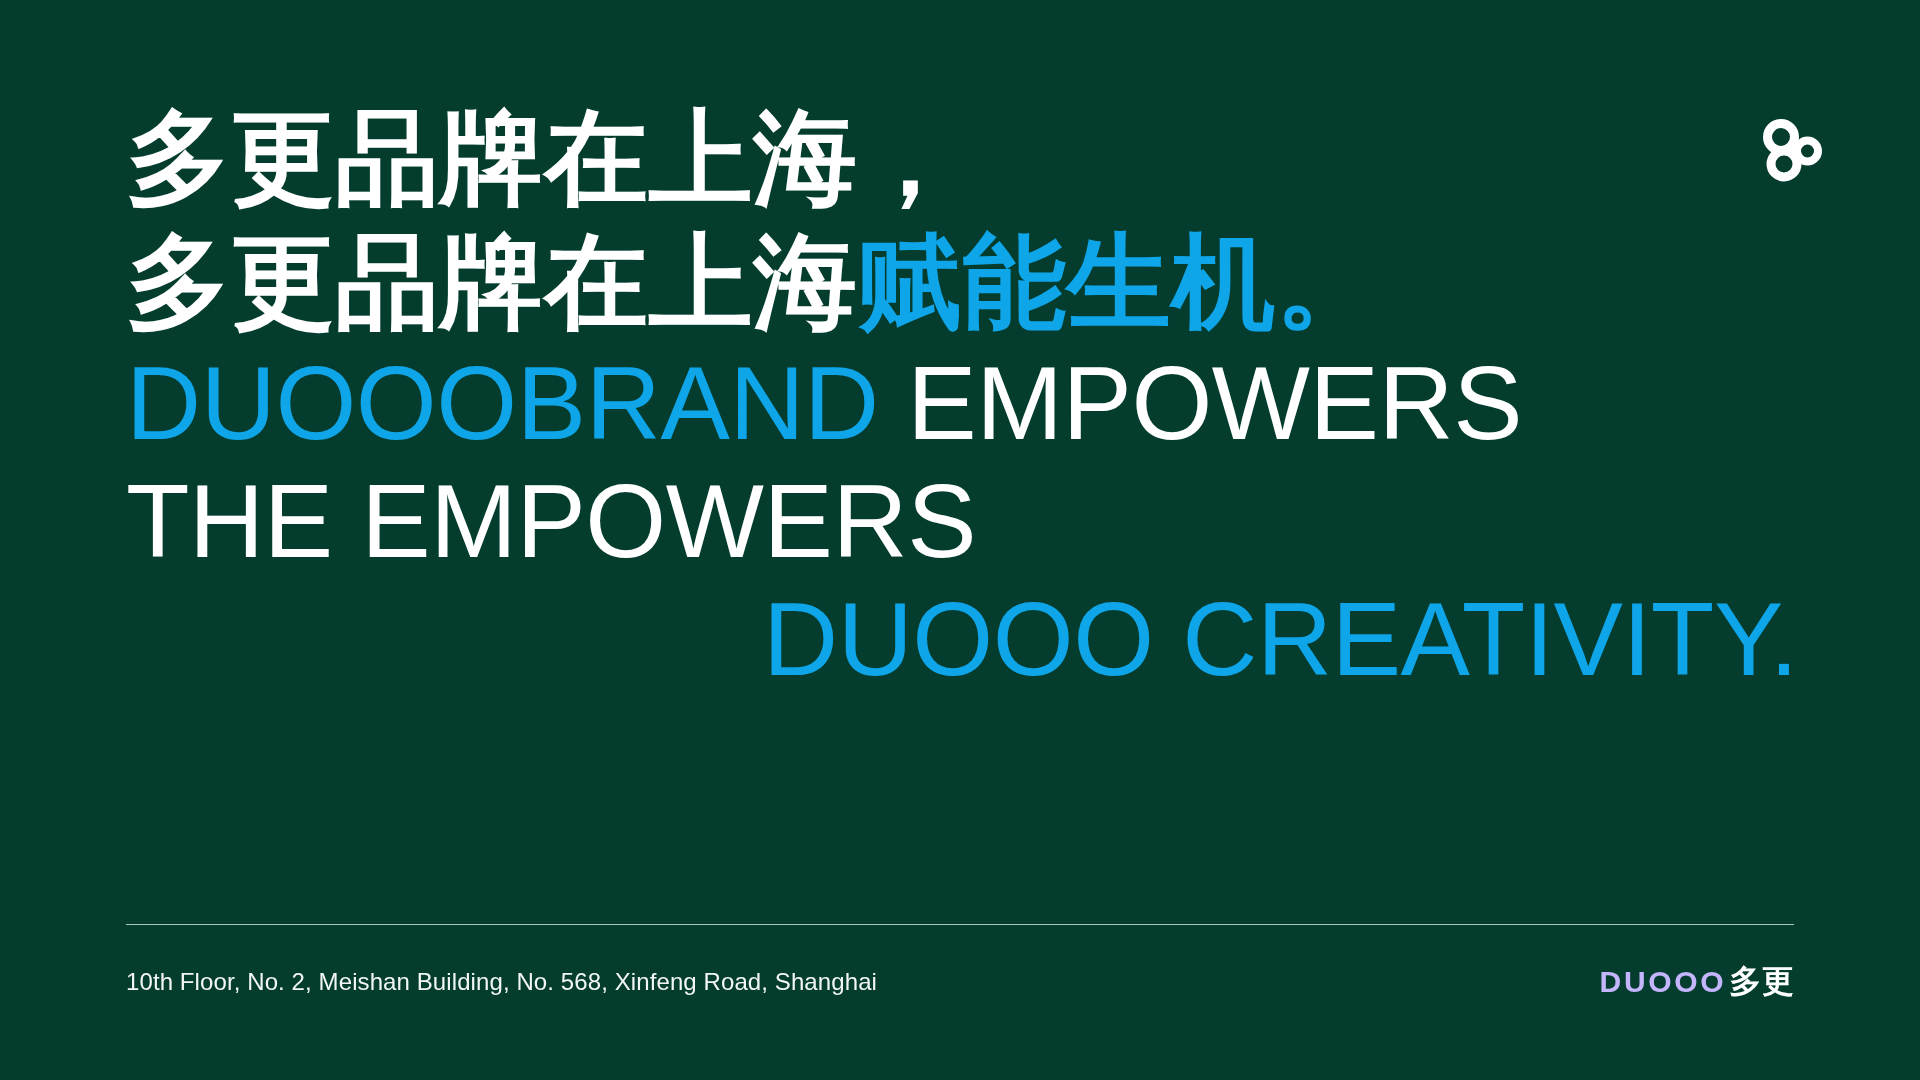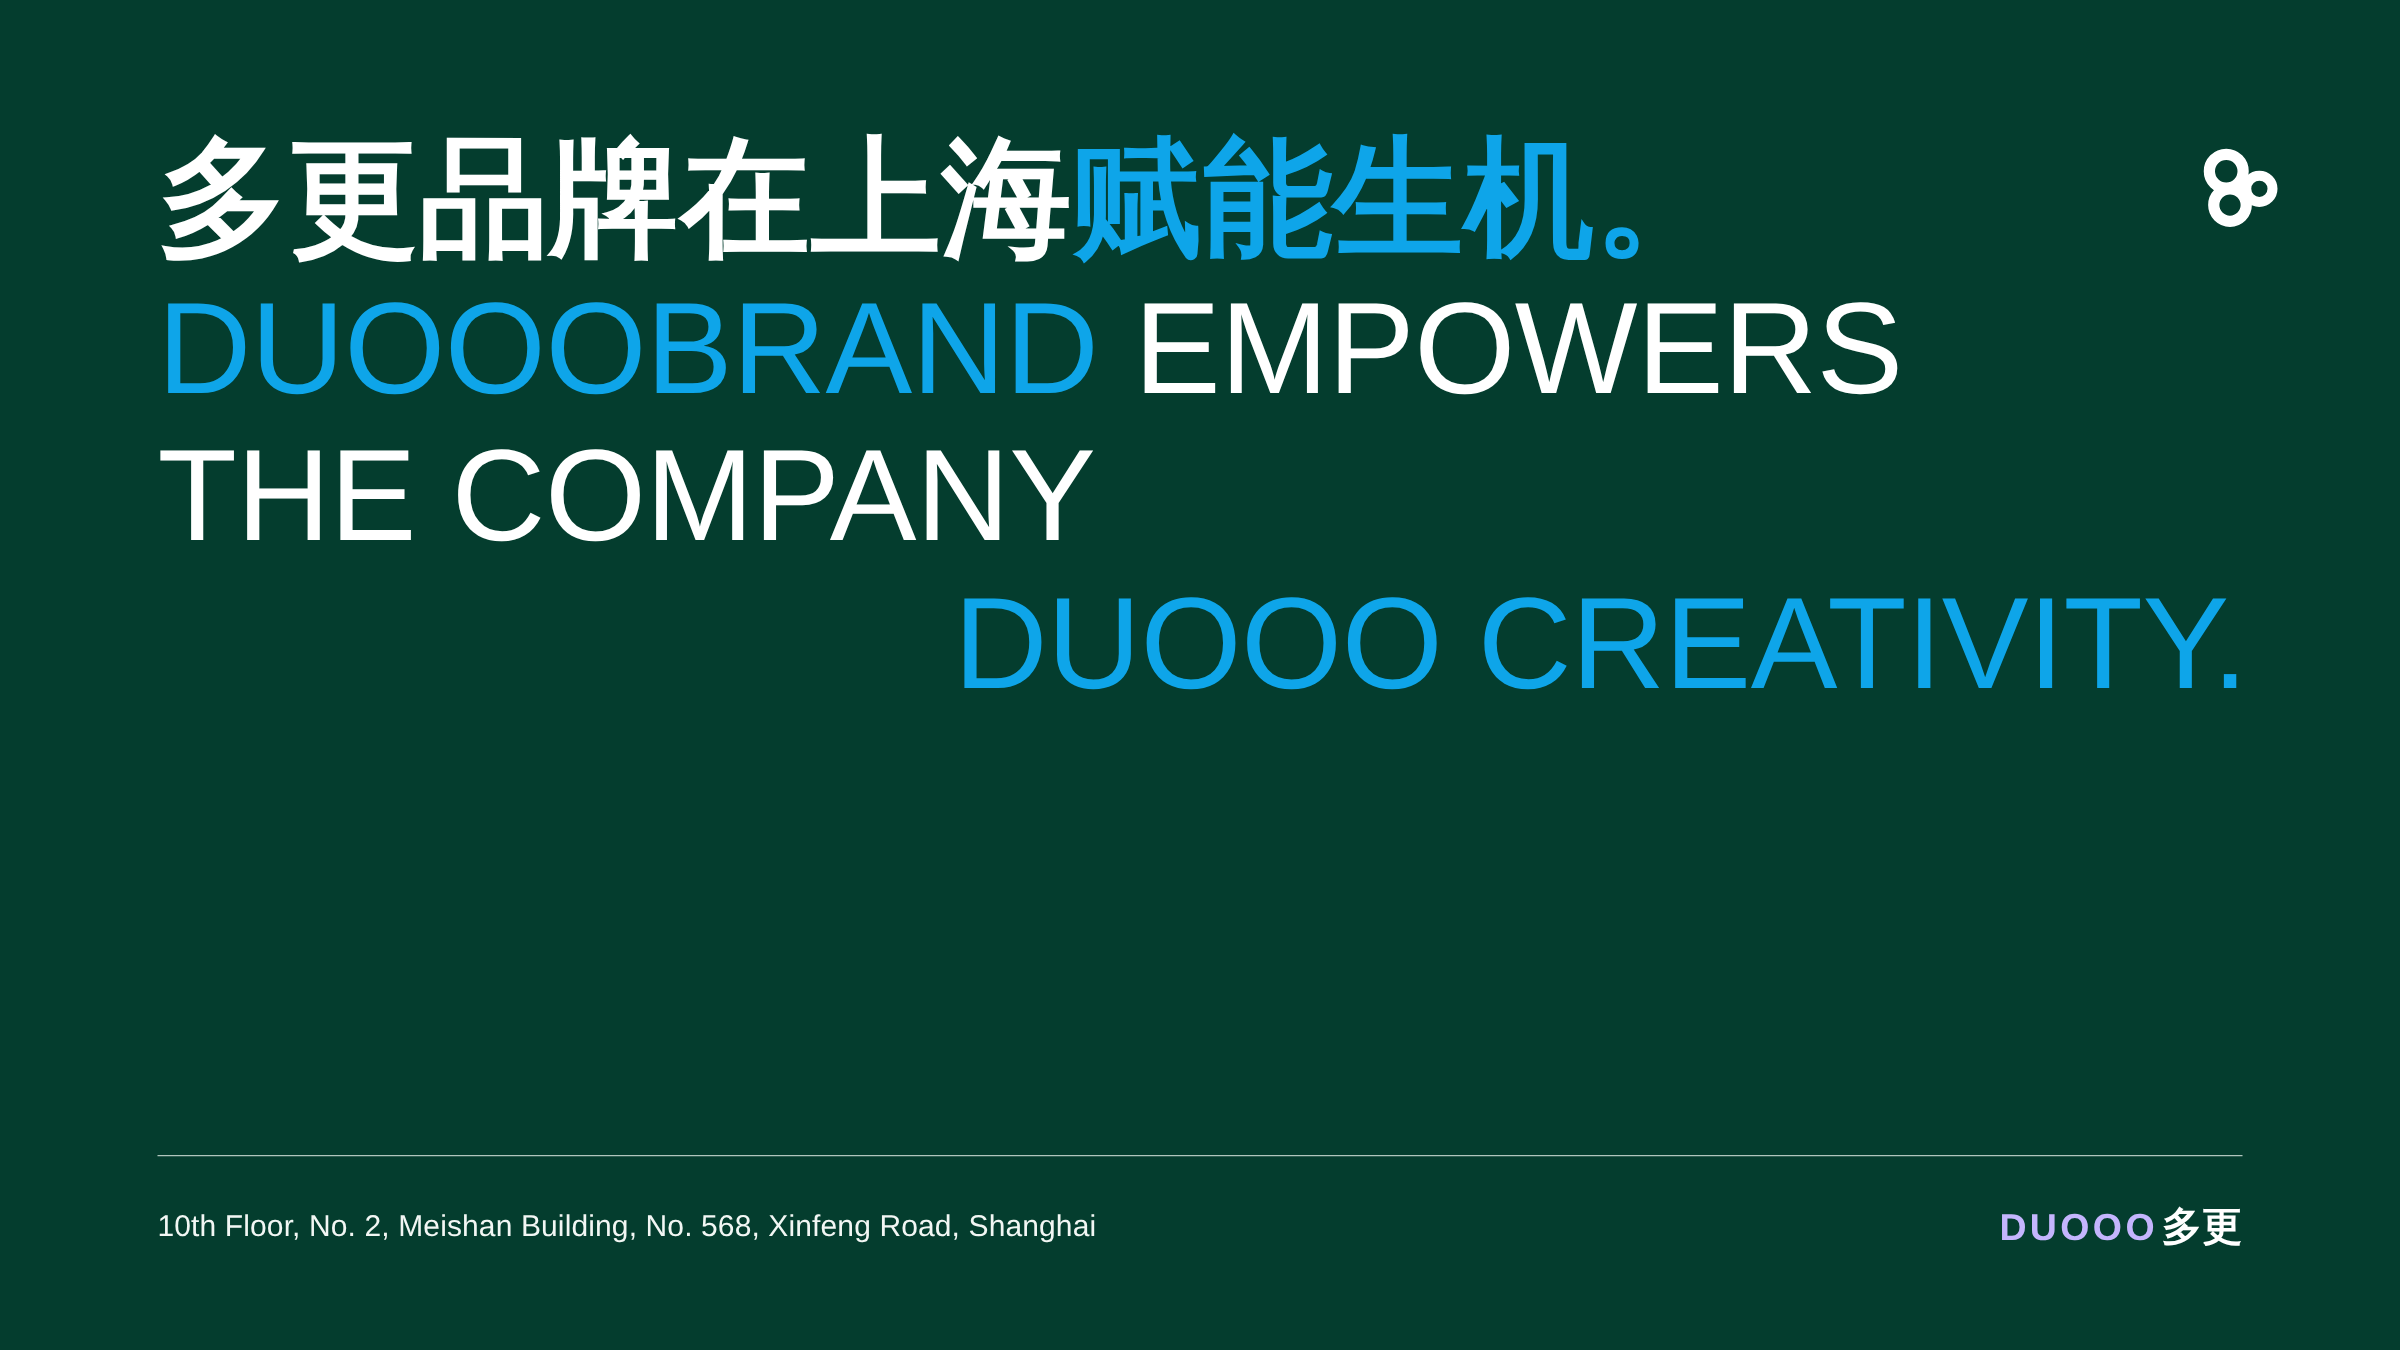--- a/index.html
+++ b/index.html
@@ -126,31 +126,34 @@
   <div id="brand-mark">
     <svg viewBox="0 0 64 64" width="64" height="64" aria-hidden="true">
       <circle cx="19" cy="19" r="13.5" fill="none" stroke="#ffffff" stroke-width="9"></circle>
       <circle cx="45.5" cy="33" r="10.5" fill="none" stroke="#ffffff" stroke-width="8"></circle>
       <circle cx="22" cy="46" r="13" fill="none" stroke="#ffffff" stroke-width="9"></circle>
     </svg>
   </div>
 
   <div id="headline">
 
+    <div class="cn-line">
+      <span class="w">多更品牌在上海，</span>
+    </div>
 
     <div class="cn-line">
       <span class="w">多更品牌在上海</span><span class="g">赋能生机。</span>
     </div>
 
     <div class="en-line">
       <span class="g">DUOOOBRAND</span><span class="w"> EMPOWERS</span>
     </div>
 
     <div class="en-line">
-      <span class="w">THE COMPANY</span>
+      <span class="w">THE EMPOWERS</span>
     </div>
 
     <div class="en-line align-right">
       <span class="g">DUOOO CREATIVITY.</span>
     </div>
 
   </div>
 
   <div id="footer-divider"></div>
 

